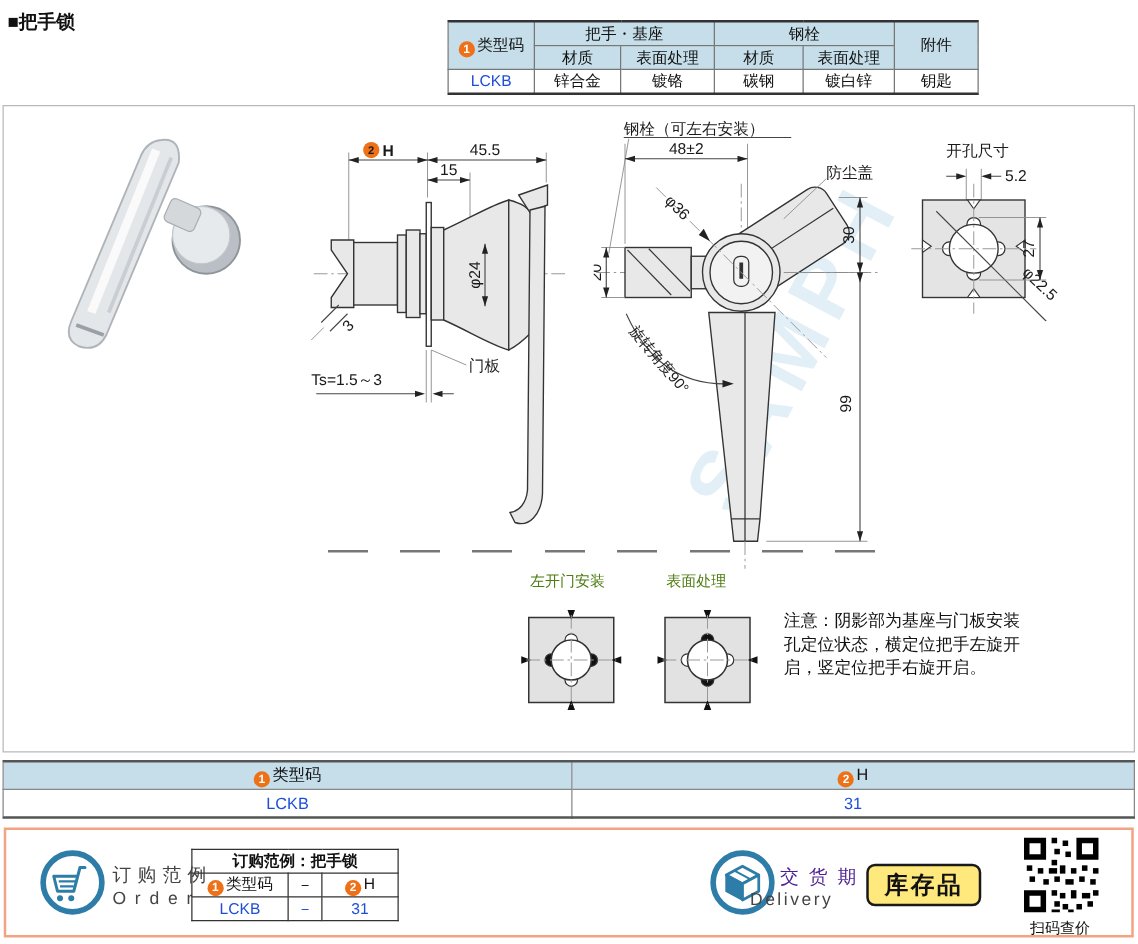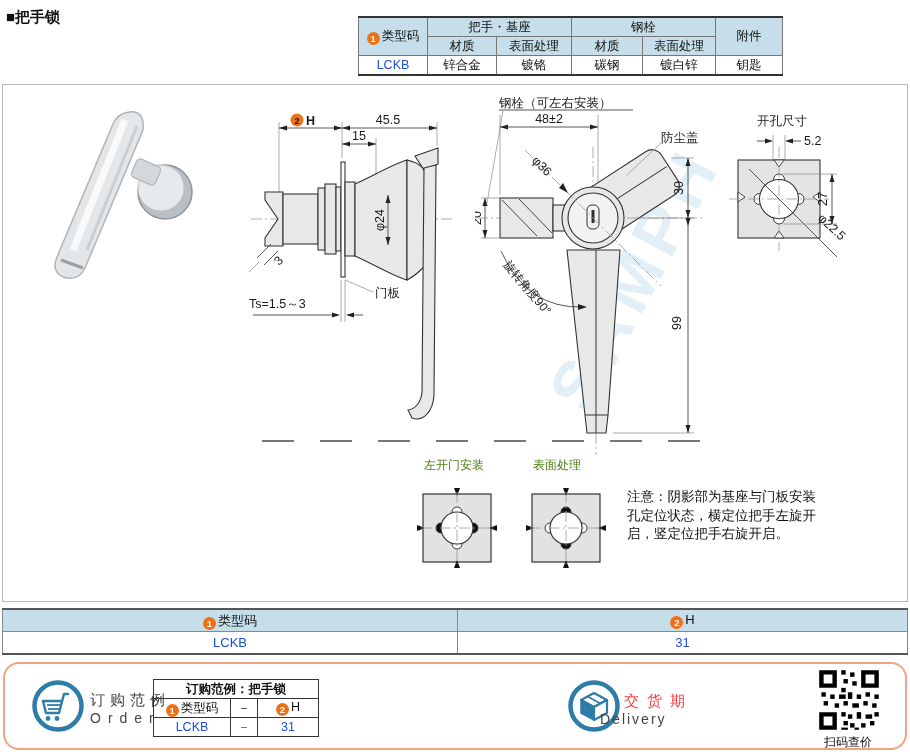--- a/index.html
+++ b/index.html
@@ -31,26 +31,26 @@
   svg .part{fill:#e8e8e8;stroke:#333;stroke-width:1.1}
   svg .partw{fill:#fff;stroke:#333;stroke-width:1.1}
   svg .cl{stroke:#999;stroke-width:0.8;fill:none;stroke-dasharray:11 3 2 3}
   svg .ah{fill:#222;stroke:none}
   
   .btable{left:2px;top:608px;width:906px}
   .btable table{width:906px;border-top:2px solid #555;border-bottom:2px solid #555;border-left:1px solid #888;border-right:1px solid #888}
   .btable td{border:1px solid #888;height:19px;text-align:center;font-size:13px}
   .btable .hd{background:#c5dee9}
   
-  .order-box{left:3px;top:662px;width:900px;height:84px;border:2px solid #f2a482;border-radius:16px;background:#fff}
+  .order-box{left:3px;top:662px;width:900px;height:84px;border:2px solid #f2a482;border-radius:0;background:#fff}
   .ord-cn{left:85px;top:27px;font-size:15px;letter-spacing:5px;color:#444}
   .ord-en{left:85px;top:46px;font-size:14px;letter-spacing:7px;color:#444}
   .otable{left:148px;top:15px}
   .otable td{border:1px solid #333;font-size:12.5px;text-align:center;height:18px;padding:0 4px;white-space:nowrap}
-  .dlv-cn{left:619px;top:28px;font-size:15px;letter-spacing:8px;color:#ef4444}
+  .dlv-cn{left:619px;top:28px;font-size:15px;letter-spacing:8px;color:#4c1d95}
   .dlv-en{left:595px;top:47px;font-size:14px;letter-spacing:2px;color:#444}
   .stock{left:688px;top:27px;width:88px;height:30px;background:#ffe97c;border:2px solid #1a1a1a;border-radius:7px;
          font-size:19px;font-weight:bold;display:flex;align-items:center;justify-content:center;letter-spacing:2px}
   .qrcap{left:808px;top:70px;width:70px;text-align:center;font-size:12px}
   .title{left:6px;top:8px;font-size:15px;font-weight:bold}
 </style>
 </head>
 <body>
 
 <div class="abs title">■把手锁</div>
@@ -346,20 +346,21 @@
   <svg class="abs" style="left:562px;top:15px" width="54" height="54" viewBox="0 0 54 54">
     <circle cx="27" cy="27" r="23.5" fill="#fff" stroke="#2e7ca8" stroke-width="4.5"></circle>
     <polygon points="27,14 40,21 27,28 14,21" fill="#fff" stroke="#2e7ca8" stroke-width="2.2" stroke-linejoin="round"></polygon>
     <polygon points="14,21 27,28 27,41 14,34" fill="#2e7ca8" stroke="#2e7ca8" stroke-width="1.5" stroke-linejoin="round"></polygon>
     <polygon points="40,21 27,28 27,41 40,34" fill="#fff" stroke="#2e7ca8" stroke-width="2.2" stroke-linejoin="round"></polygon>
     <line x1="20.5" y1="17.5" x2="33.5" y2="24.5" stroke="#2e7ca8" stroke-width="1.6"></line>
   </svg>
   <div class="abs dlv-cn">交货期</div>
   <div class="abs dlv-en">Delivery</div>
 
+  <div class="abs stock">库存品</div>
 
   <svg class="abs" style="left:812px;top:4px" width="64" height="64" viewBox="0 0 29 29">
     <rect x="0" y="0" width="29" height="29" fill="#fff"></rect>
     <path d="M1,1 h8 v8 h-8 Z M3,3 h4 v4 h-4 Z" fill="#000" fill-rule="evenodd"></path>
     <path d="M20,1 h8 v8 h-8 Z M22,3 h4 v4 h-4 Z" fill="#000" fill-rule="evenodd"></path>
     <path d="M1,20 h8 v8 h-8 Z M3,22 h4 v4 h-4 Z" fill="#000" fill-rule="evenodd"></path>
     <g fill="#000">
       <rect x="11" y="1" width="2" height="2"></rect>
         <rect x="15" y="2" width="2" height="2"></rect>
         <rect x="12" y="5" width="2" height="2"></rect>

